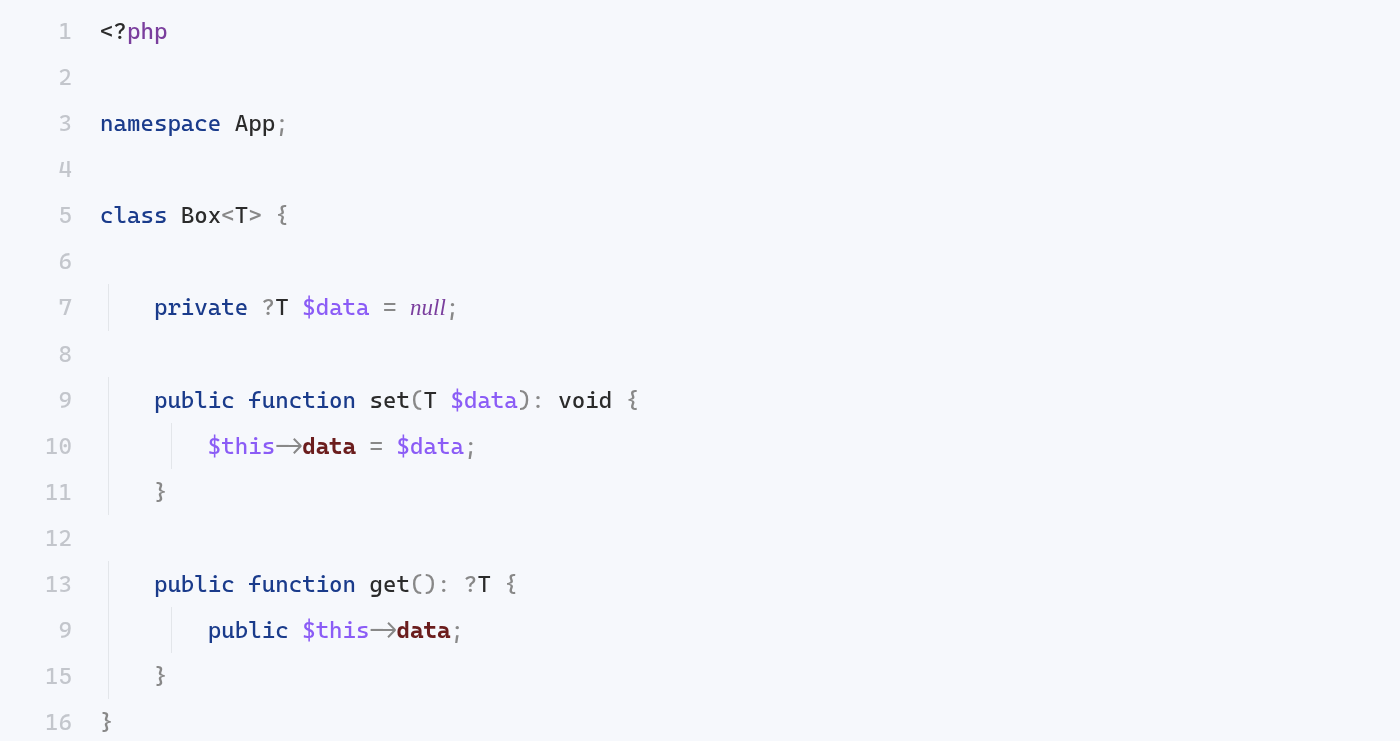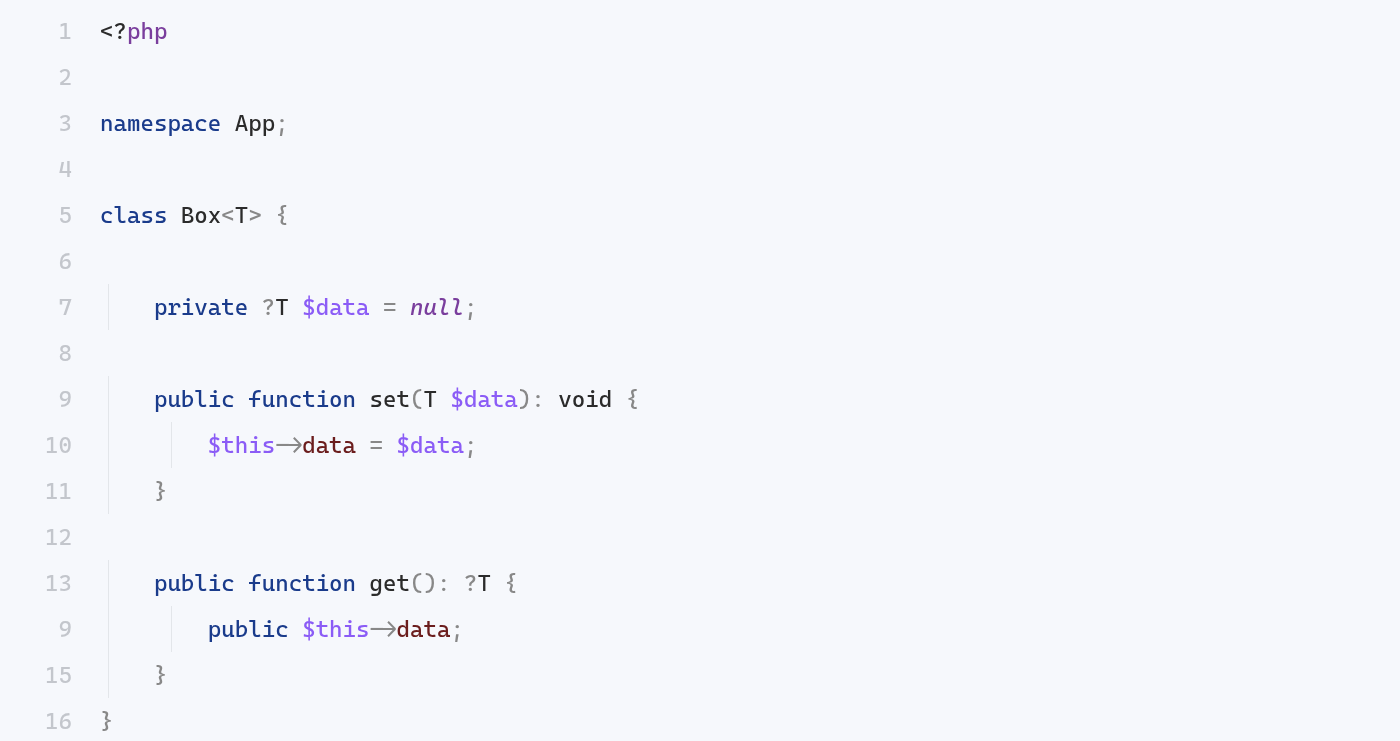--- a/index.html
+++ b/index.html
@@ -42,23 +42,23 @@
     background: #e3e6ea;
   }
   .ig1 { left: 8px; }
   .ig2 { left: 71px; }
 
   
   .tk-tag    { color: #2b2b2b; }
   .tk-php    { color: #7a3e9d; }
   .tk-kw     { color: #1a3b8b; }
   .tk-var    { color: #8b5cf6; }
-  .tk-prop   { color: #6b1d1d; }
+  .tk-prop   { color: #6b1d1d; font-weight: bold; }
   .tk-func   { color: #2b2b2b; }
-  .tk-null   { color: #7a3e9d; font-style: italic; }
+  .tk-null   { color: #7a3e9d; font-style: italic; font-family: Liberation Serif, serif; }
   .tk-punc   { color: #888888; }
   .tk-brace  { color: #888888; }
   .tk-op     { color: #888888; }
   .tk-plain  { color: #2b2b2b; }
 </style>
 </head>
 <body>
 
 <div class="editor" id="editor-root">
     <div class="line">

